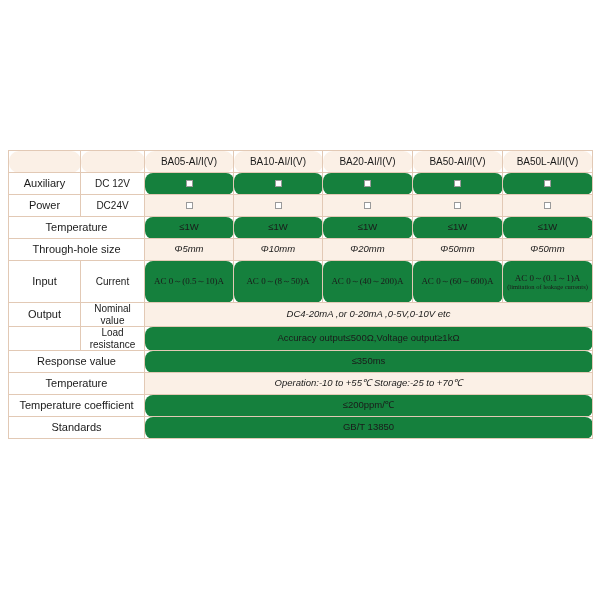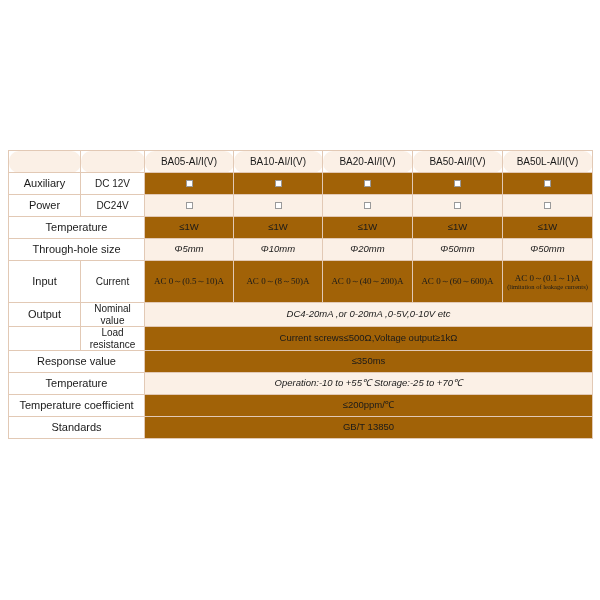--- a/index.html
+++ b/index.html
@@ -47,21 +47,22 @@
   .lbl-c {
     background: #ffffff;
     text-align: center;
     font-size: 10px;
   }
   .tint {
     background: #fbf0e6;
     font-style: italic;
   }
   .plain {
-    background: #a16207;
+    background: #15803d;
+    border-radius: 8px;
   }
   .cellsm {
     font-size: 9px;
     font-family: Liberation Serif, serif;
   }
   .tiny {
     font-size: 6.5px;
     display: block;
     line-height: 1.1;
   }
@@ -154,21 +155,21 @@
 
       <tr>
         <td class="lbl">Output</td>
         <td class="lbl-c">Nominal value</td>
         <td class="tint" colspan="5">DC4-20mA ,or 0-20mA ,0-5V,0-10V etc</td>
       </tr>
 
       <tr>
         <td class="lbl"></td>
         <td class="lbl-c">Load resistance</td>
-        <td class="plain" colspan="5">Current screws≤500Ω,Voltage output≥1kΩ</td>
+        <td class="plain" colspan="5">Accuracy output≤500Ω,Voltage output≥1kΩ</td>
       </tr>
 
 
       <tr>
         <td class="lbl" colspan="2">Response value</td>
         <td class="plain" colspan="5">≤350ms</td>
       </tr>
 
       <tr>
         <td class="lbl" colspan="2">Temperature</td>

